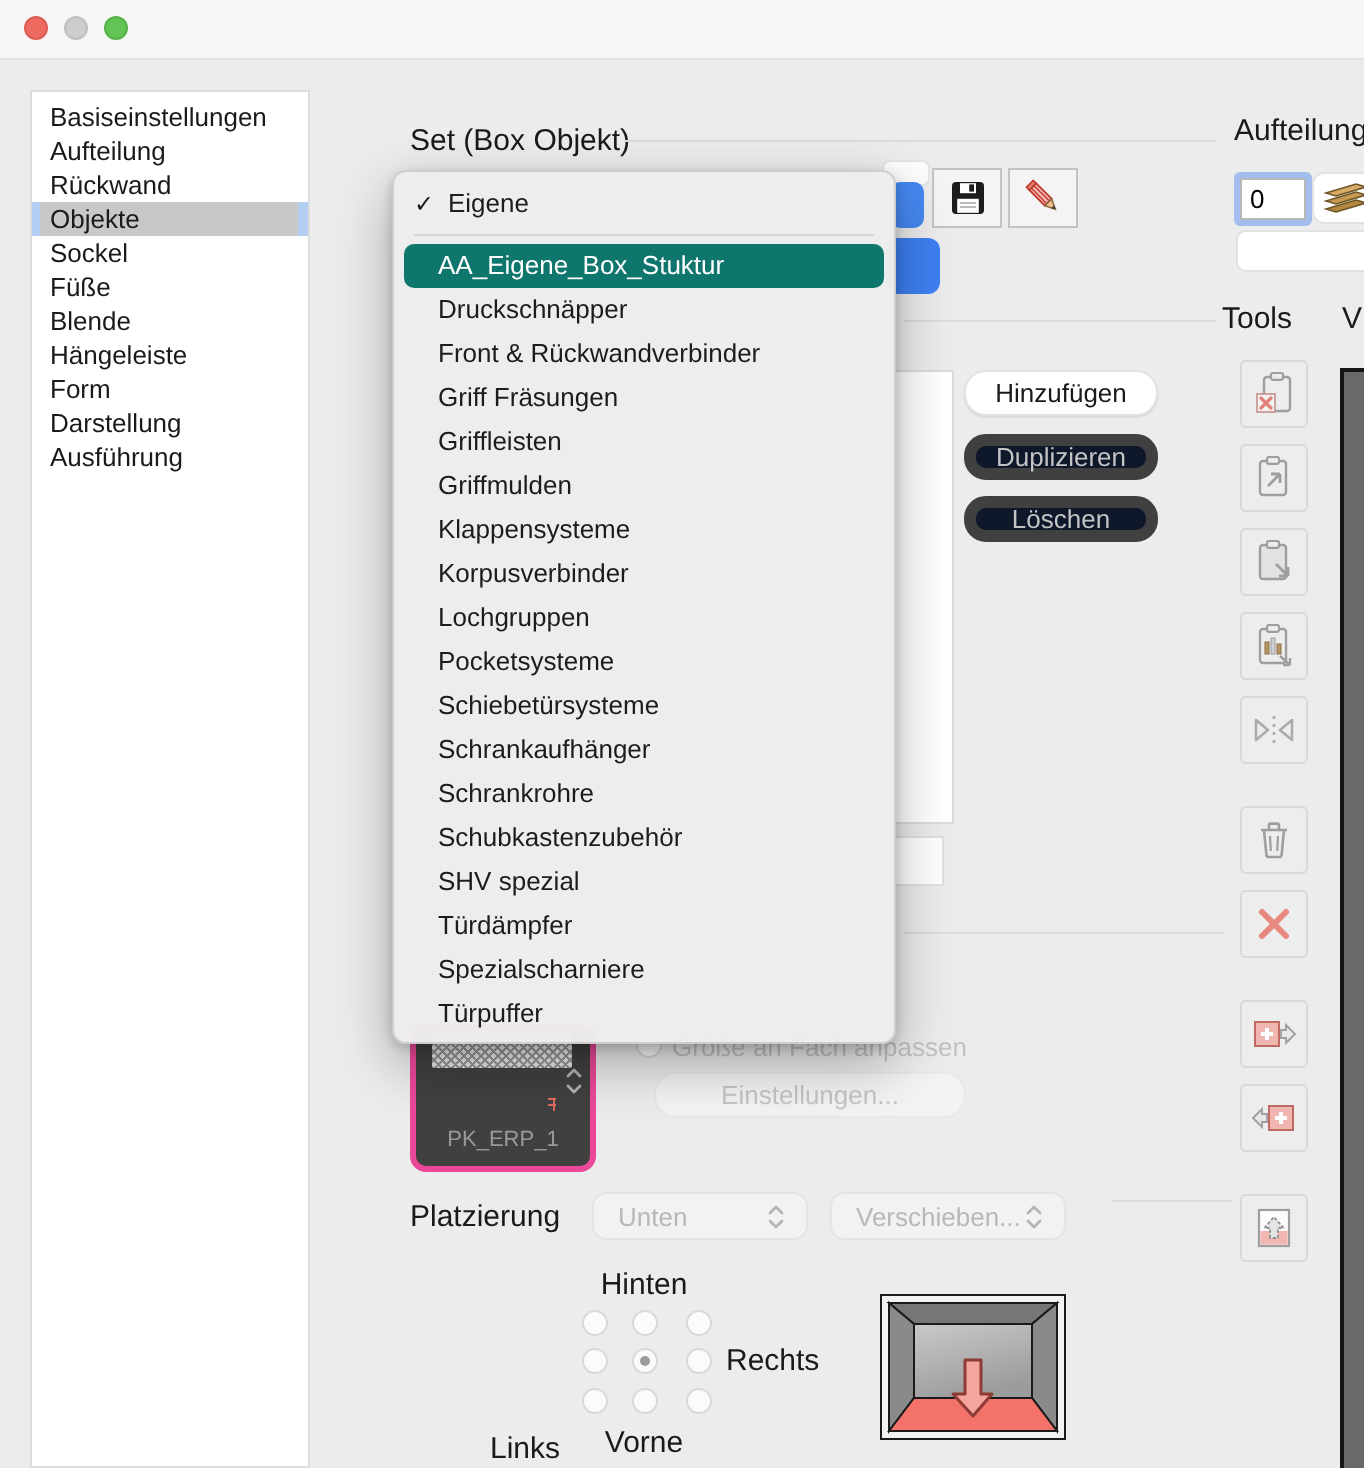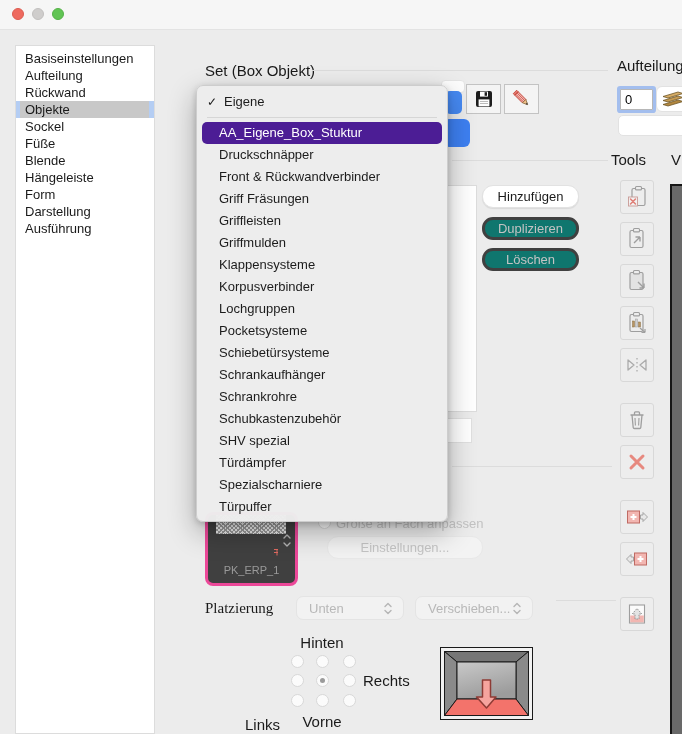--- a/index.html
+++ b/index.html
@@ -43,21 +43,21 @@
   
   .preview-panel{position:absolute;left:670px;top:184px;width:12px;height:550px;background:#696969;
                  border-left:2px solid #161616;border-top:2px solid #161616;box-sizing:border-box;}
   
   .tool-btn{position:absolute;left:620px;width:34px;height:34px;background:#ededed;border:1px solid #d8d8d8;
             border-radius:3px;display:flex;align-items:center;justify-content:center;padding:0;box-sizing:border-box;}
   
   .push-btn{position:absolute;left:482px;width:97px;height:23px;border-radius:11px;font:13px "Liberation Sans",sans-serif;
             display:flex;align-items:center;justify-content:center;padding:0;}
   .push-btn.enabled{background:#fff;border:1px solid #e2e2e2;color:#1a1a1a;box-shadow:0 1px 1px rgba(0,0,0,.08);}
-  .push-btn.disabled{background:#0f766e;border:3px solid #404040;color:#c3c3c3;}
+  .push-btn.disabled{background:#0f172a;border:6px solid #404040;color:#c3c3c3;}
   .settings-btn{position:absolute;left:327px;top:536px;width:156px;height:23px;border-radius:11px;
                 background:#f3f3f3;border:1px solid #e8e8e8;color:#c5c5c5;font:13px "Liberation Sans",sans-serif;}
   
   .radio{position:absolute;width:13px;height:13px;border-radius:50%;background:#fbfbfb;border:1px solid #d8d8d8;box-sizing:border-box;}
   .radio.on::after{content:"";position:absolute;left:3px;top:3px;width:5px;height:5px;border-radius:50%;background:#9b9b9b;}
   .fit-label{position:absolute;left:336px;top:516px;font-size:13px;color:#c2c2c2;}
   
   .pk-card{position:absolute;left:205px;top:512px;width:93px;height:74px;background:#404040;border:3px solid #ec4899;
            border-radius:8px;box-sizing:border-box;}
   .hatch{position:absolute;left:8px;top:0;width:70px;height:19px;background:
@@ -77,21 +77,21 @@
   
   .box-svg{position:absolute;left:440px;top:647px;}
   
   .menu{position:absolute;left:196px;top:85px;width:252px;height:437px;background:rgba(237,237,237,.98);
         border:1px solid #cdcdcd;border-radius:7px;box-shadow:0 10px 28px rgba(0,0,0,.3),0 2px 6px rgba(0,0,0,.18);
         box-sizing:border-box;padding-top:5px;z-index:10;}
   .menu-item{height:22px;line-height:22px;font-size:13px;margin:0 5px;padding-left:17px;border-radius:5px;
              white-space:nowrap;color:#1c1c1c;}
   .menu-item.checked{display:flex;align-items:center;padding-left:5px;}
   .menu-item.checked .check{width:17px;font-size:12px;color:#1c1c1c;}
-  .menu-item.selected{background:#4c1d95;color:#fff;}
+  .menu-item.selected{background:#0f766e;color:#fff;}
   .menu-sep{height:1px;background:#d6d6d6;margin:4px 10px 4px 10px;}
   
   svg{display:block;}
 </style>
 </head>
 <body>
 
 <div class="window">
 
   <div class="titlebar">
@@ -253,21 +253,21 @@
     <svg class="stepper" width="12" height="17" viewBox="0 0 12 17">
       <path d="M3 6 L6 3 L9 6" fill="none" stroke="#b3b3b3" stroke-width="1.4" stroke-linecap="round" stroke-linejoin="round"></path>
       <path d="M3 11 L6 14 L9 11" fill="none" stroke="#b3b3b3" stroke-width="1.4" stroke-linecap="round" stroke-linejoin="round"></path>
     </svg>
     <svg class="redmark" width="6" height="9" viewBox="0 0 6 9">
       <path d="M1 1.5 h4 M1 4.5 h4 M4 1.5 v6" stroke="#e06a60" stroke-width="1"></path>
     </svg>
     <div class="pk-name">PK_ERP_1</div>
   </div>
 
-  <div class="lbl" style="left:205px;top:600px;font-family:Liberation Serif, serif;">Platzierung</div>
+  <div class="lbl" style="left:205px;top:600px;">Platzierung</div>
   <div class="popup popup-unten">
     <span class="txt">Unten</span>
     <svg width="10" height="13" viewBox="0 0 10 13">
       <path d="M2 4.5 L5 1.5 L8 4.5 M2 8.5 L5 11.5 L8 8.5" fill="none" stroke="#b5b5b5" stroke-width="1.4" stroke-linecap="round" stroke-linejoin="round"></path>
     </svg>
   </div>
   <div class="popup popup-versch">
     <span class="txt">Verschieben...</span>
     <svg width="10" height="13" viewBox="0 0 10 13">
       <path d="M2 4.5 L5 1.5 L8 4.5 M2 8.5 L5 11.5 L8 8.5" fill="none" stroke="#b5b5b5" stroke-width="1.4" stroke-linecap="round" stroke-linejoin="round"></path>

